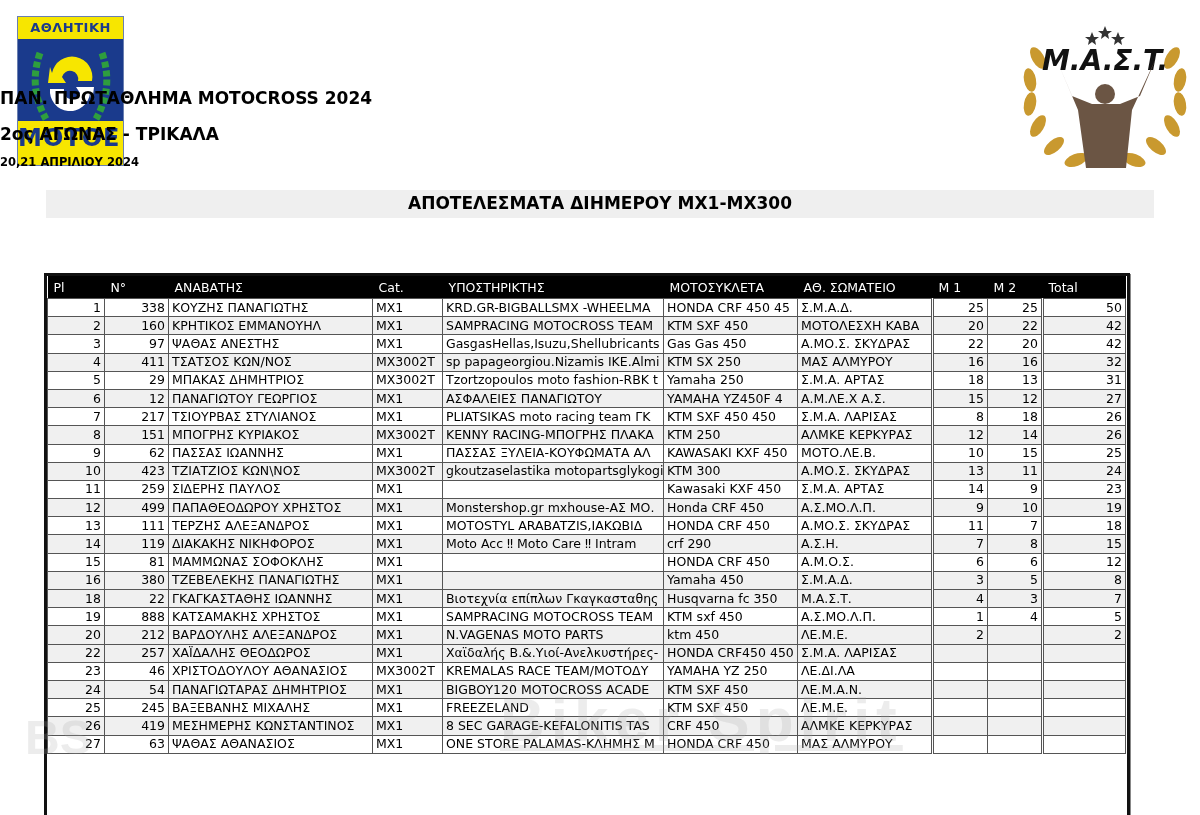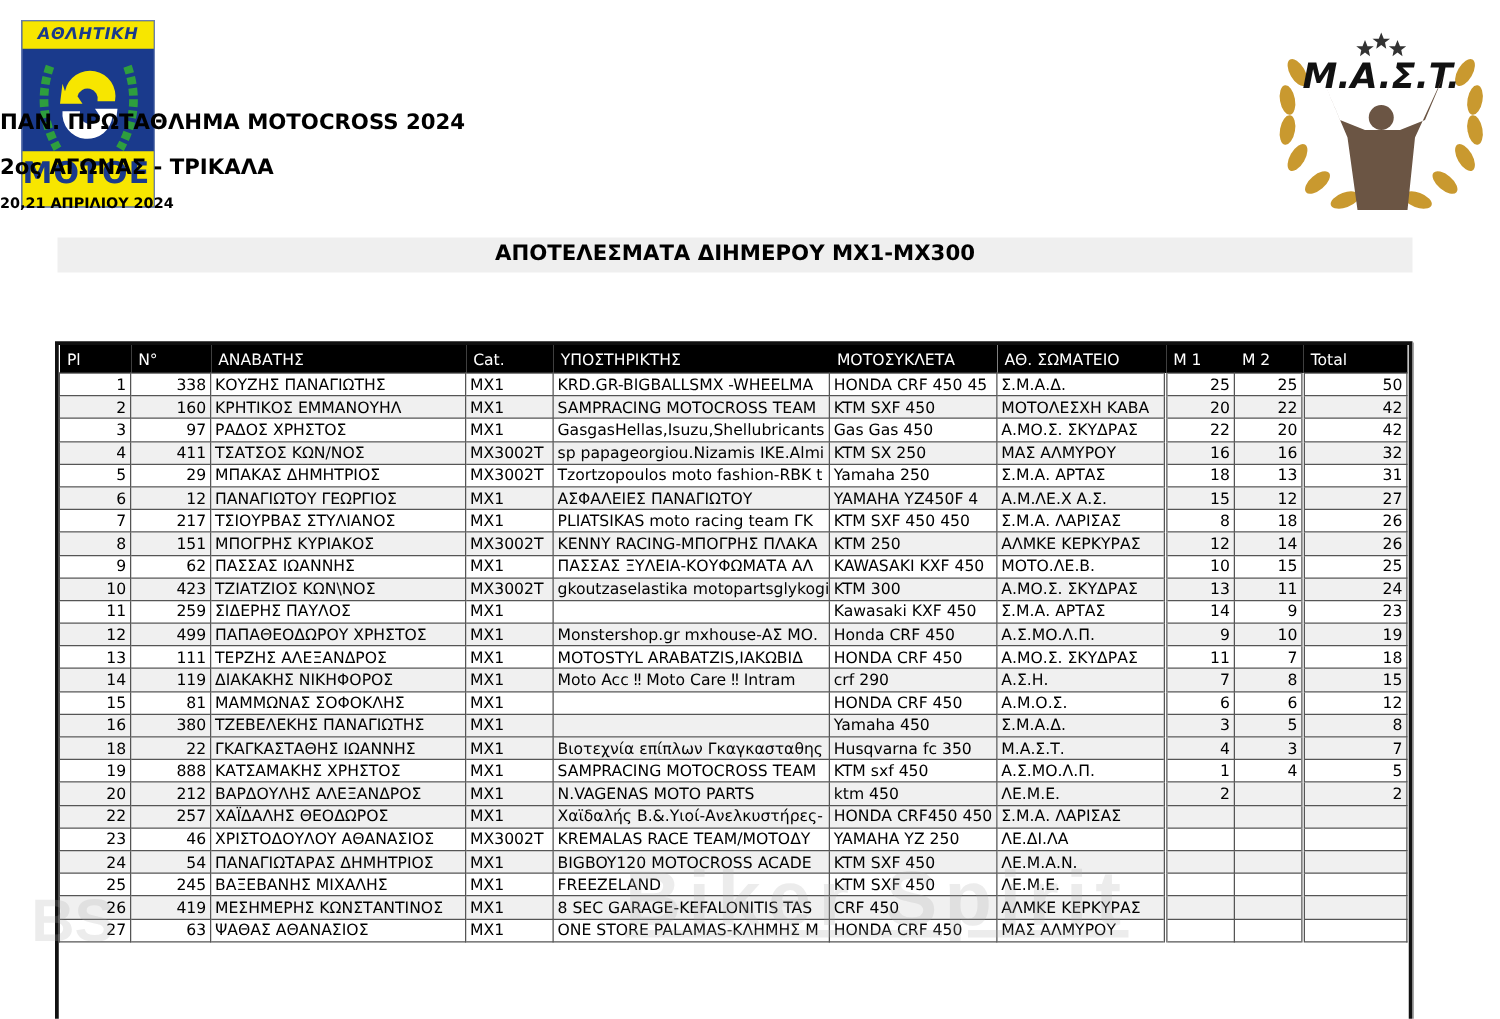--- a/index.html
+++ b/index.html
@@ -1,26 +1,26 @@
 <!DOCTYPE html>
 <html><head>
 <meta charset="utf-8">
 <style>
   html, body { margin:0; padding:0; background:#ffffff; }
   body { width:1200px; height:815px; position:relative; overflow:hidden; font-family:"DejaVu Sans", sans-serif; color:#000; }
   .logo-left { position:absolute; left:17px; top:16px; width:107px; height:150px; background:#1a3a8c; border:1px solid #6a7fb0; box-sizing:border-box; }
-  .logo-left .top { position:absolute; left:0; top:0; right:0; height:22px; background:#f7e600; color:#1a3a8c; font-weight:bold; font-size:13px; text-align:center; line-height:22px; letter-spacing:0.5px;font-style:italic; }
+  .logo-left .top { position:absolute; left:0; top:0; right:0; height:22px; background:#f7e600; color:#1a3a8c; font-weight:bold; font-size:13px; text-align:center; line-height:22px; letter-spacing:0.5px; }
   .logo-left .bottom { position:absolute; left:0; bottom:0; right:0; height:44px; background:#f7e600; color:#1a3a8c; font-weight:bold; font-size:24px; text-align:left; line-height:34px; letter-spacing:1px; }
   .logo-left svg { position:absolute; left:8px; top:26px; }
   .logo-right { position:absolute; left:1016px; top:18px; width:178px; height:160px; }
   .title { position:absolute; left:0; width:1180px; text-align:left; font-weight:bold; }
   .t1 { top:88px; font-size:17px; }
   .t2 { top:124px; font-size:17px; }
   .t3 { top:155px; font-size:11.5px; }
-  .banner { position:absolute; left:46px; top:190px; width:1084px; height:28px; background:#efefef; }
+  .banner { position:absolute; left:46px; top:190px; width:1084px; height:28px; background:#efefef;padding-left:24px; }
   .banner span { position:absolute; left:0; right:0; top:3px; text-align:center; font-weight:bold; font-size:17px; }
   .table-wrap { position:absolute; left:44px; top:233px; width:1086px; height:549px; border:3px solid #111; box-sizing:border-box; box-shadow: 1px 1px 0 #888; margin-top: 40px; }
   table { border-collapse:collapse; table-layout:fixed; width:1078px; font-family:"DejaVu Sans", sans-serif; font-size:12.5px; }
   th { background:#000; color:#fff; font-weight:normal; text-align:left; height:22px; padding:0 0 0 6px; white-space:nowrap; overflow:hidden; }
   td { height:17.2px; padding:0 3px; border:1px solid #555; white-space:nowrap; overflow:hidden; line-height:16px; }
   tr.alt td { background:#f0f0f0; }
   td.num { text-align:right; }
   td.bl { border-left:3px double #555; }
   .watermark { position:absolute; pointer-events:none; color:rgba(170,170,170,0.22); font-weight:bold; font-family:"Liberation Sans", sans-serif; }
   .wm1 { left:25px; top:710px; font-size:48px; }
@@ -124,21 +124,21 @@
           <td class="">SAMPRACING MOTOCROSS TEAM</td>
           <td class="">KTM SXF 450</td>
           <td class="">ΜΟΤΟΛΕΣΧΗ ΚΑΒΑ</td>
           <td class="num bl">20</td>
           <td class="num">22</td>
           <td class="num bl">42</td>
         </tr>
         <tr>
           <td class="num">3</td>
           <td class="num">97</td>
-          <td class="">ΡΑΔΟΣ ΧΡΗΣΤΟΣ</td>
+          <td class="">ΨΑΘΑΣ ΑΝΕΣΤΗΣ</td>
           <td class="">MX1</td>
           <td class="">GasgasHellas,Isuzu,Shellubricants</td>
           <td class="">Gas Gas 450</td>
           <td class="">Α.ΜΟ.Σ. ΣΚΥΔΡΑΣ</td>
           <td class="num bl">22</td>
           <td class="num">20</td>
           <td class="num bl">42</td>
         </tr>
         <tr class="alt">
           <td class="num">4</td>

